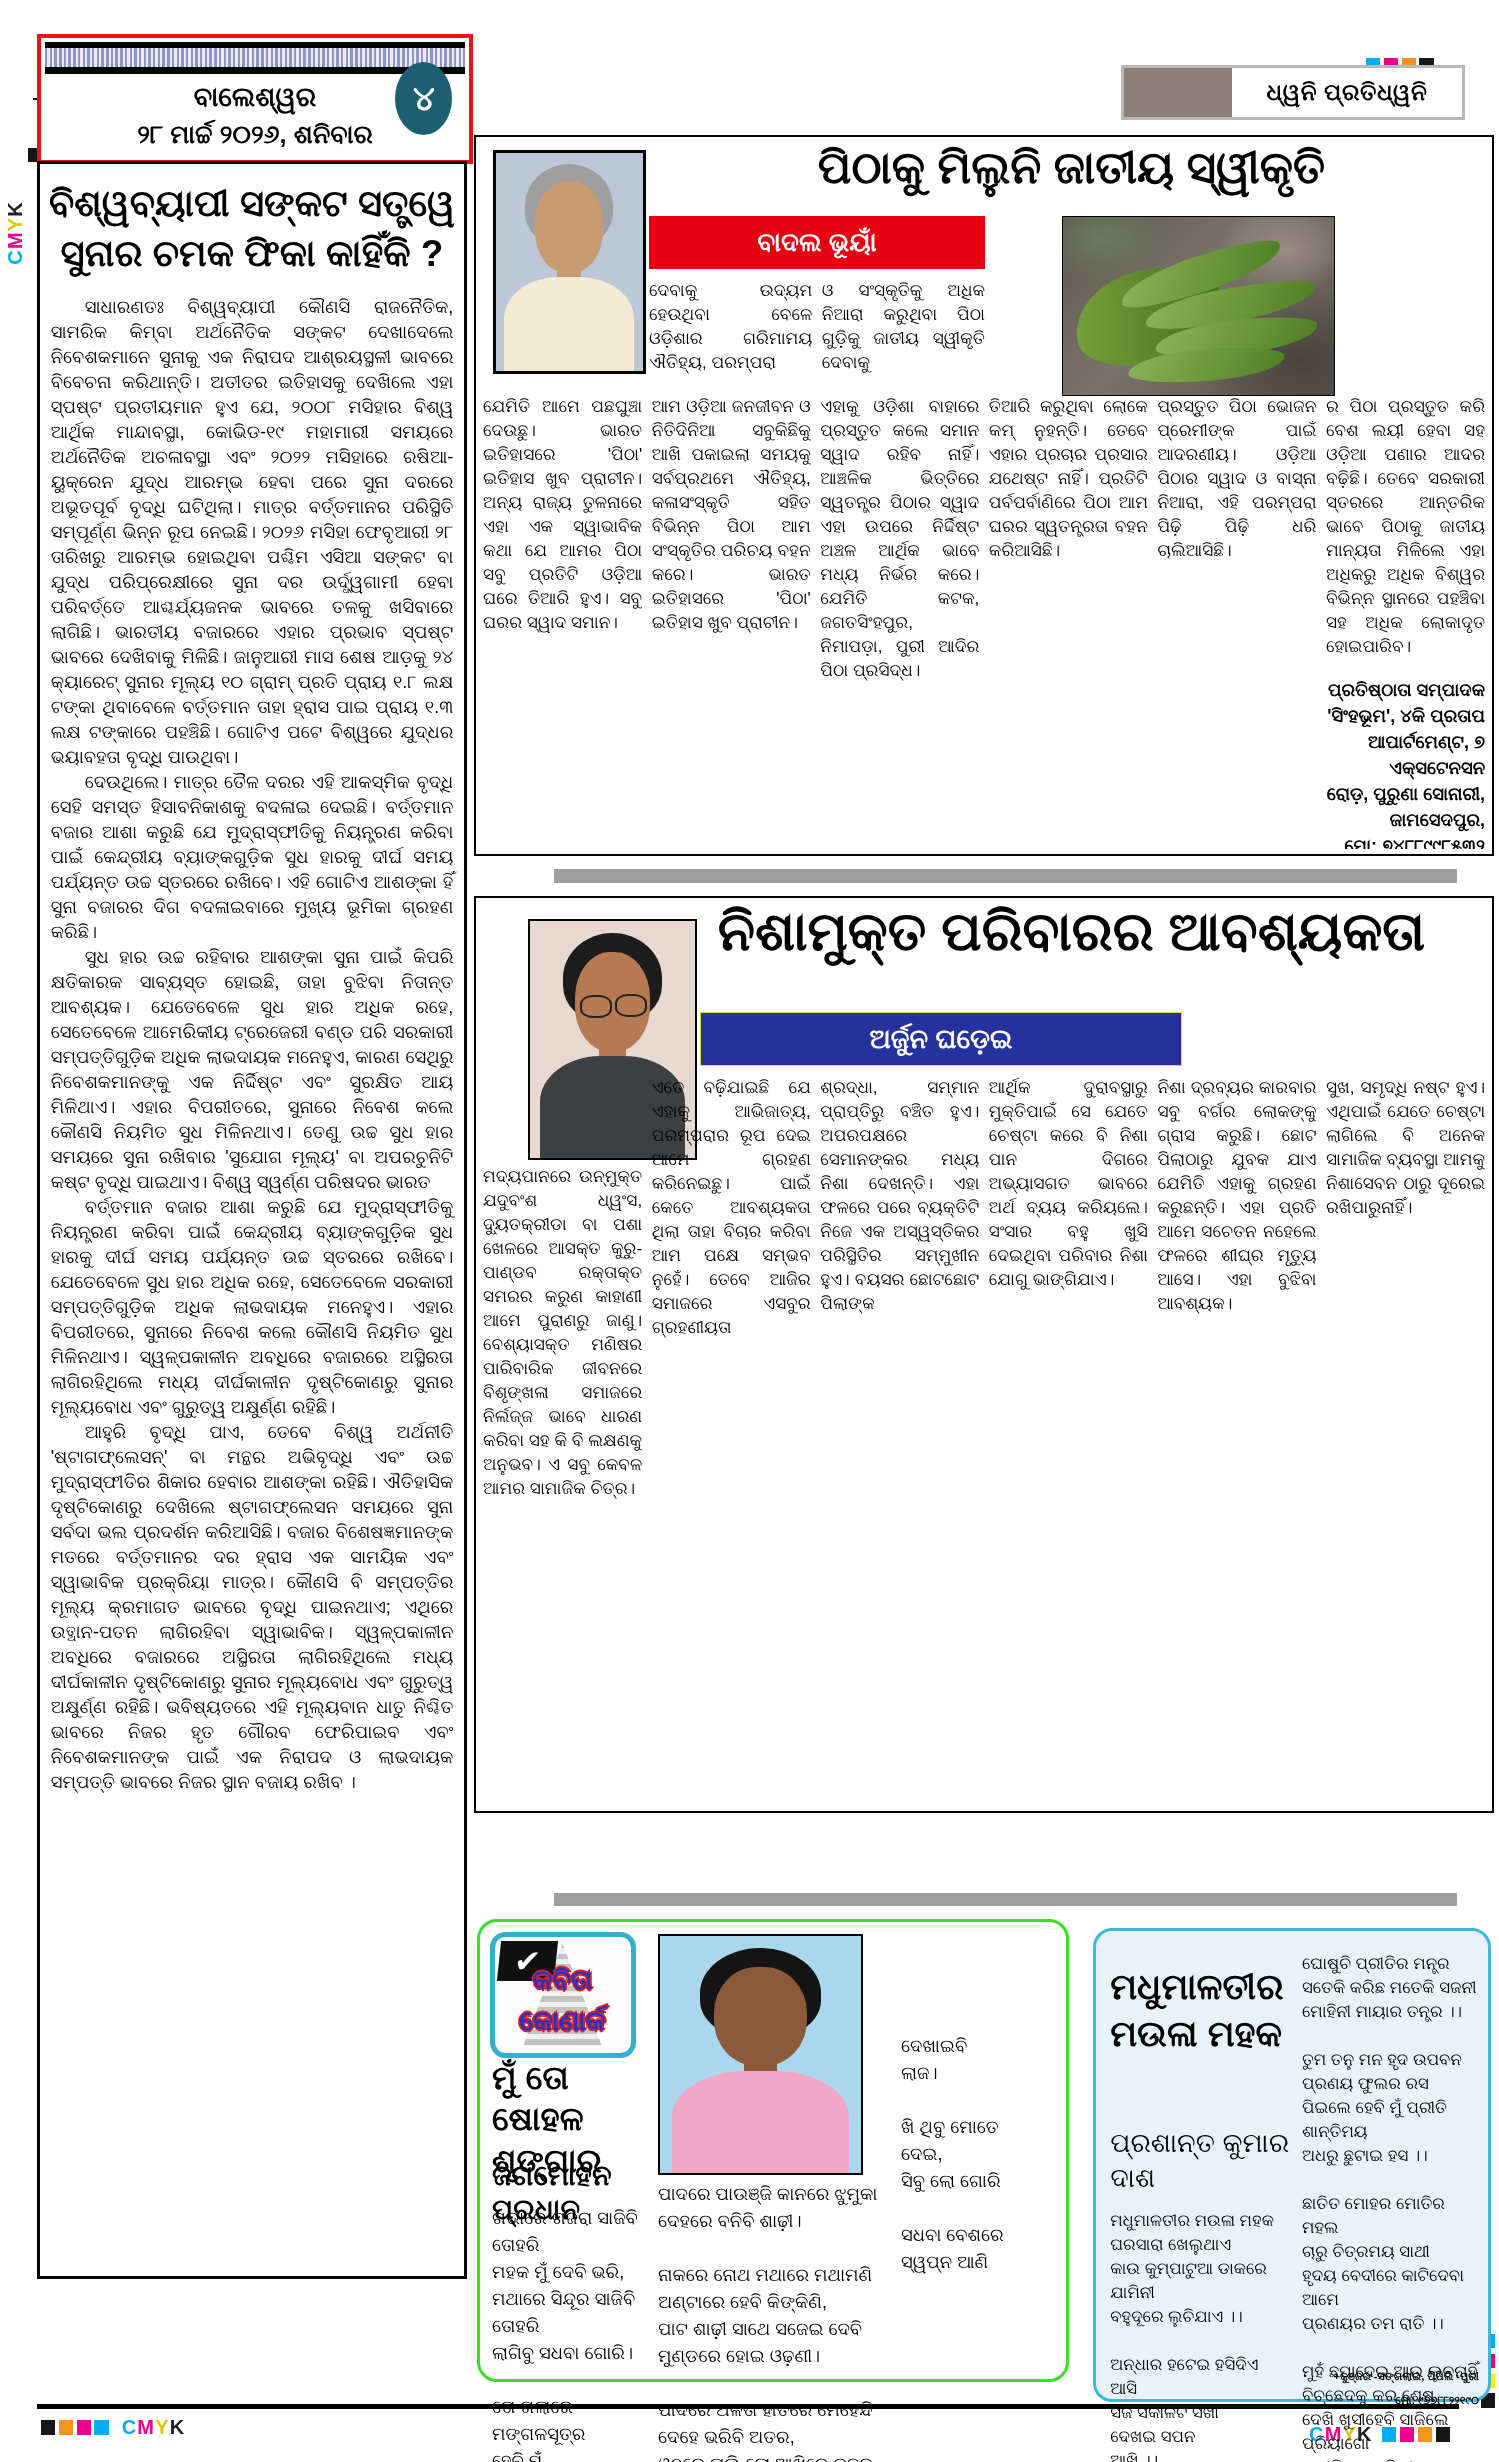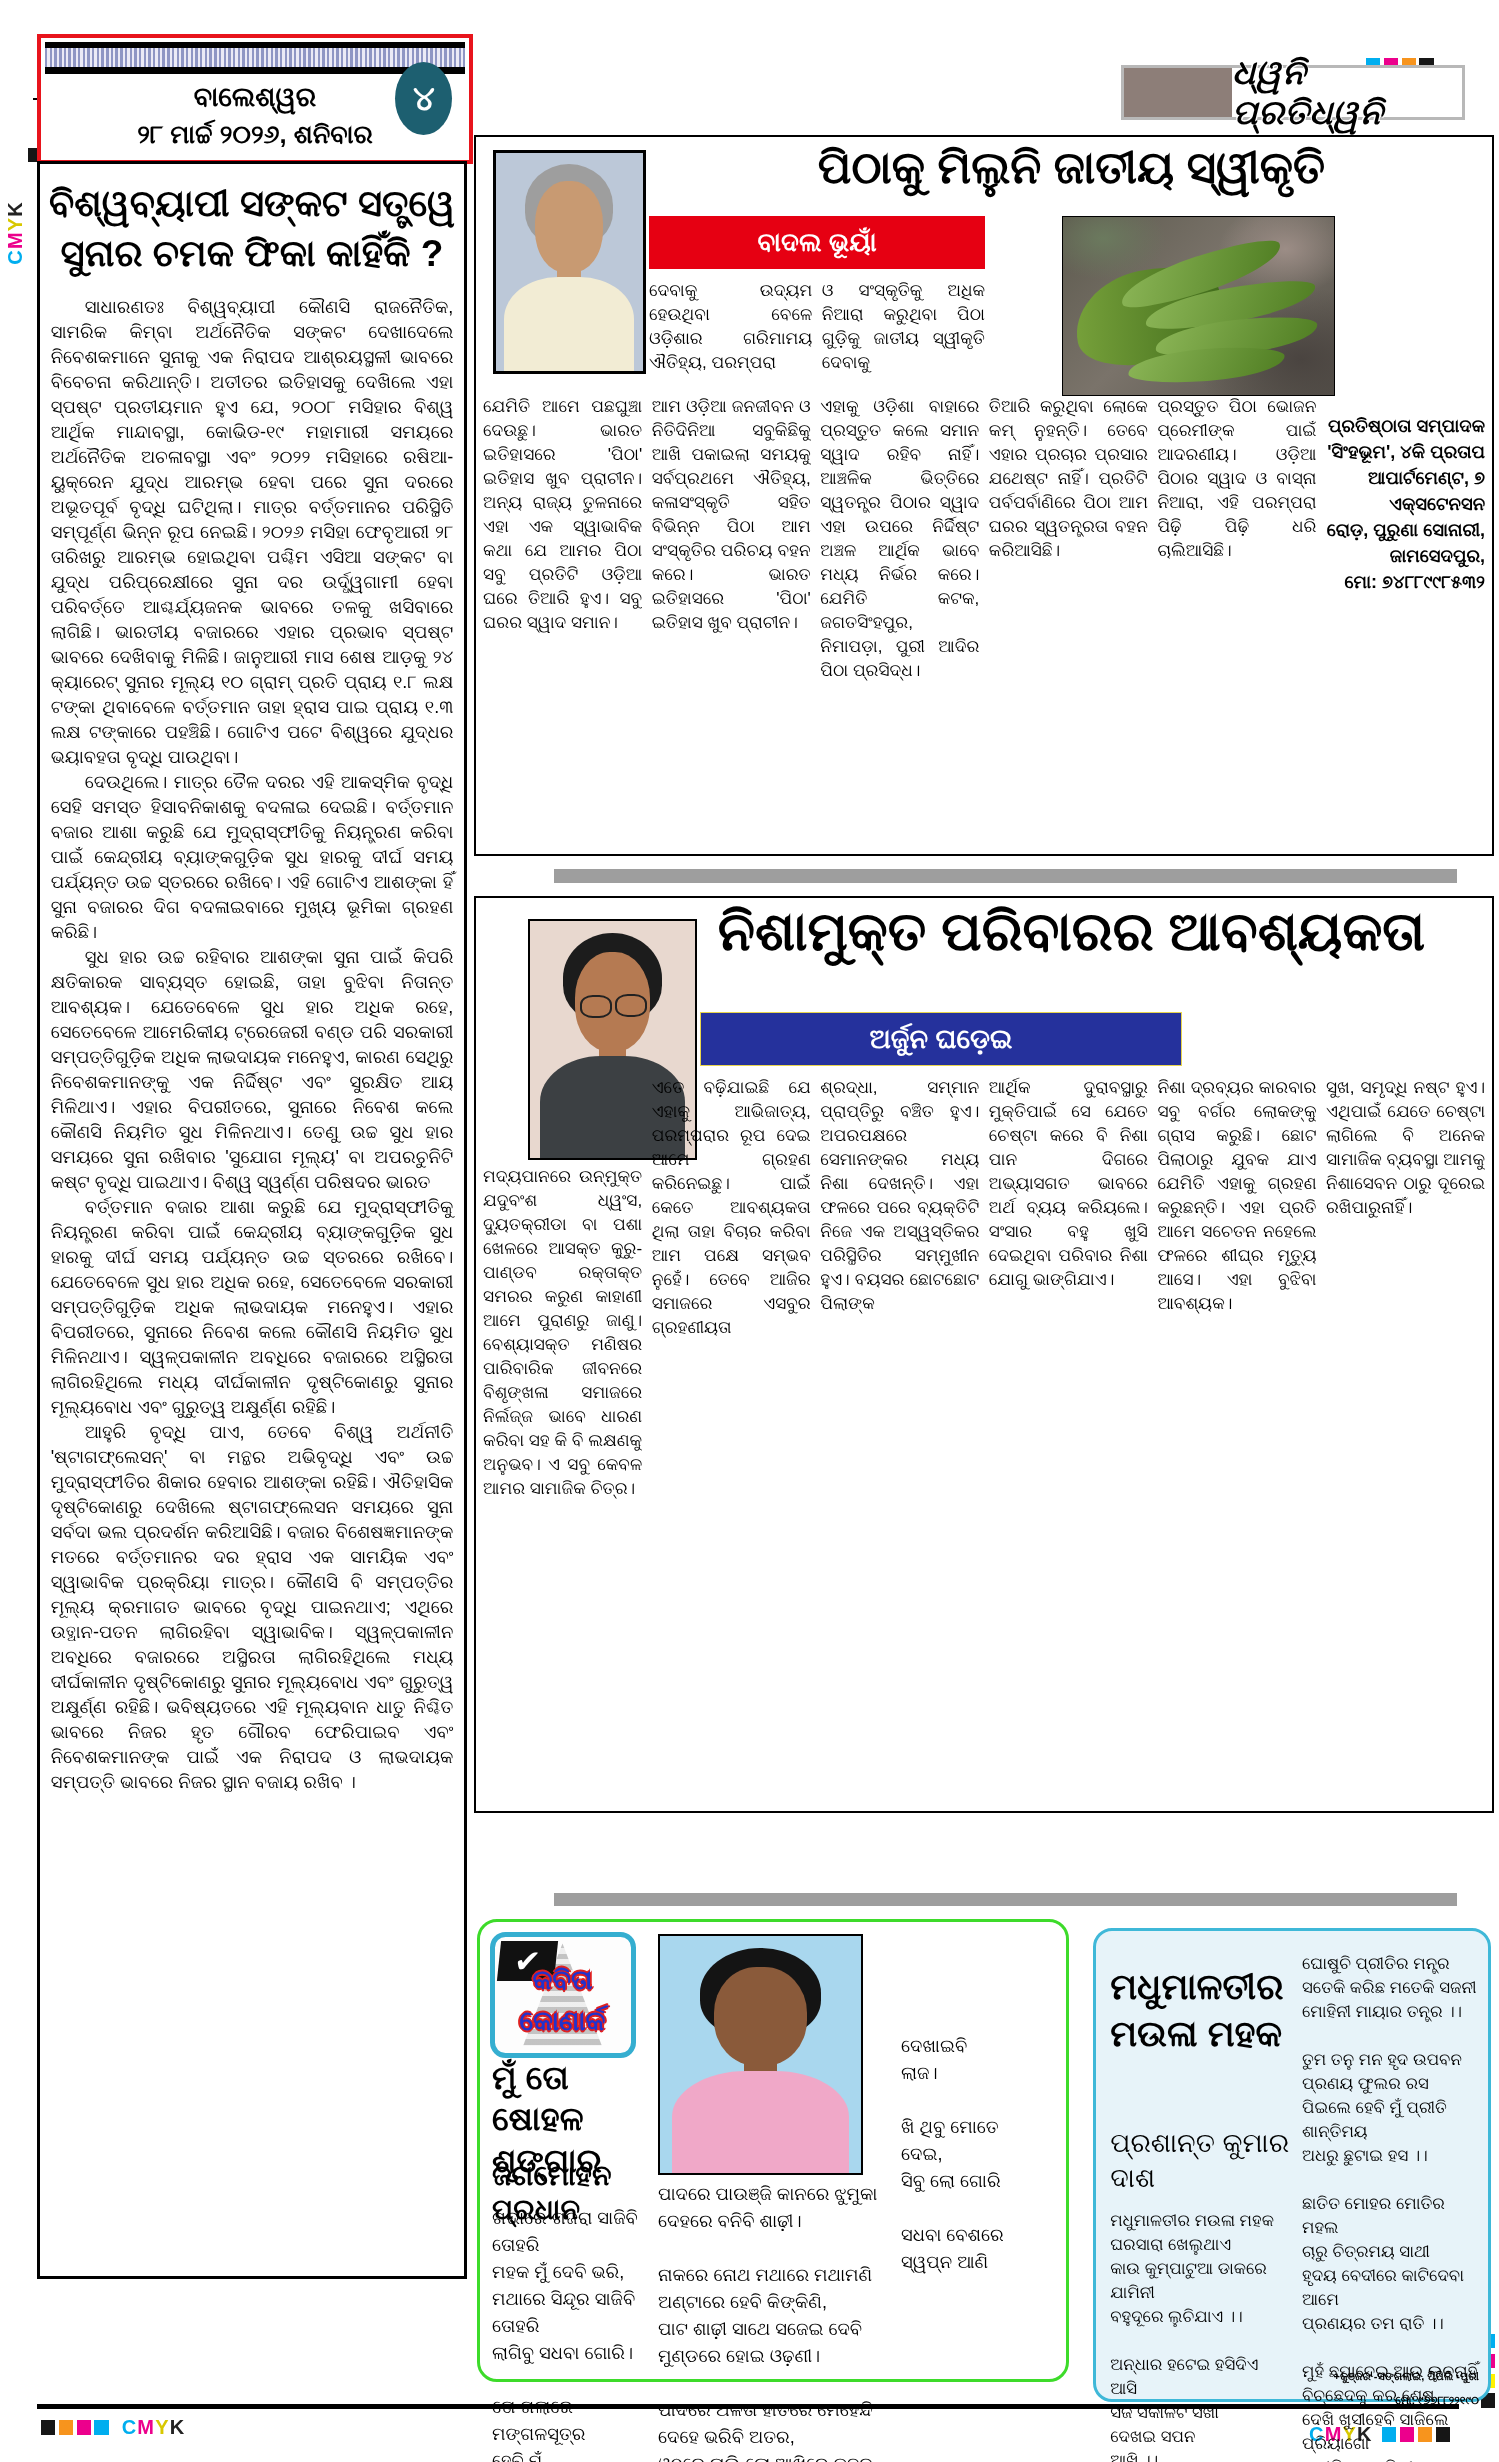--- a/index.html
+++ b/index.html
@@ -22,21 +22,21 @@
      repeating-linear-gradient(90deg,#8f96c4 0 2.4px,#ebeaf6 2.4px 4.7px);
      border-top:6px solid #000;border-bottom:7.1px solid #000;box-sizing:border-box;}
   .mast-loc{position:absolute;left:0;top:44px;width:100%;text-align:center;font-size:27px;font-weight:bold;}
   .mast-date{position:absolute;left:0;top:82px;width:100%;text-align:center;font-size:25.5px;font-weight:bold;}
   .page-circle{position:absolute;right:16.6px;top:24px;width:57px;height:73px;border-radius:50%;
      background:#1d5f70;color:#fff;font-size:34px;font-weight:bold;display:flex;align-items:center;justify-content:center;}
   
   .nameplate{left:1121px;top:65px;width:338px;height:49px;border:3.6px solid #b8b8b8;display:flex;background:#fff;}
   .np-bar{flex:0 0 108px;background:#8d7e78;}
   .np-title{flex:1;display:flex;align-items:center;justify-content:center;
-     font-size:34px;font-weight:bold;font-style:italic;letter-spacing:0.6px;
+     font-size:23px;font-weight:bold;letter-spacing:0.6px;
      text-shadow:1.2px 1.2px 0 #fff,-1.2px -1.2px 0 #fff;}
   
   .framed{border:3px solid #000;background:#fff;box-sizing:border-box;}
   .headline{font-weight:bold;text-align:center;}
   .bodytext{font-size:18px;line-height:25px;text-align:justify;}
   .bodytext p{margin:0 0 0 0;text-indent:34px;}
   .colrow{display:flex;gap:9.5px;}
   .ncol{flex:1;font-size:17px;line-height:24px;text-align:justify;overflow:hidden;}
   .attrib{font-size:18px;line-height:26px;font-weight:bold;text-align:right;margin-top:18px;}
   .byline-box{display:flex;align-items:center;justify-content:center;color:#fff;font-weight:bold;}
@@ -168,20 +168,21 @@
       <div class="ncol">ଓ ସଂସ୍କୃତିକୁ ଅଧିକ ନିଆରା କରୁଥିବା ପିଠା ଗୁଡ଼ିକୁ ଜାତୀୟ ସ୍ୱୀକୃତି ଦେବାକୁ</div>
     </div>
 
     <div class="abs colrow" style="left:7.1px;top:258px;width:1002px;height:454px;">
       <div class="ncol">ଯେମିତି ଆମେ ପଛଘୁଞ୍ଚା ଦେଉଛୁ। ଭାରତ ଇତିହାସରେ 'ପିଠା' ଇତିହାସ ଖୁବ ପ୍ରାଚୀନ। ଅନ୍ୟ ରାଜ୍ୟ ତୁଳନାରେ ଏହା ଏକ ସ୍ୱାଭାବିକ କଥା ଯେ ଆମର ପିଠା ସବୁ ପ୍ରତିଟି ଓଡ଼ିଆ ଘରେ ତିଆରି ହୁଏ। ସବୁ ଘରର ସ୍ୱାଦ ସମାନ।</div>
       <div class="ncol">ଆମ ଓଡ଼ିଆ ଜନଜୀବନ ଓ ନିତିଦିନିଆ ସବୁକିଛିକୁ ଆଖି ପକାଇଲା ସମୟକୁ ସର୍ବପ୍ରଥମେ ଐତିହ୍ୟ, କଳାସଂସ୍କୃତି ସହିତ ବିଭିନ୍ନ ପିଠା ଆମ ସଂସ୍କୃତିର ପରିଚୟ ବହନ କରେ। ଭାରତ ଇତିହାସରେ 'ପିଠା' ଇତିହାସ ଖୁବ ପ୍ରାଚୀନ।</div>
       <div class="ncol">ଏହାକୁ ଓଡ଼ିଶା ବାହାରେ ପ୍ରସ୍ତୁତ କଲେ ସମାନ ସ୍ୱାଦ ରହିବ ନାହିଁ। ଆଞ୍ଚଳିକ ଭିତ୍ତିରେ ସ୍ୱତନ୍ତ୍ର ପିଠାର ସ୍ୱାଦ ଏହା ଉପରେ ନିର୍ଦ୍ଦିଷ୍ଟ ଅଞ୍ଚଳ ଆର୍ଥିକ ଭାବେ ମଧ୍ୟ ନିର୍ଭର କରେ। ଯେମିତି କଟକ, ଜଗତସିଂହପୁର, ନିମାପଡ଼ା, ପୁରୀ ଆଦିର ପିଠା ପ୍ରସିଦ୍ଧ।</div>
       <div class="ncol">ତିଆରି କରୁଥିବା ଲୋକେ କମ୍ ନୁହନ୍ତି। ତେବେ ଏହାର ପ୍ରଚାର ପ୍ରସାର ଯଥେଷ୍ଟ ନାହିଁ। ପ୍ରତିଟି ପର୍ବପର୍ବାଣିରେ ପିଠା ଆମ ଘରର ସ୍ୱତନ୍ତ୍ରତା ବହନ କରିଆସିଛି।</div>
       <div class="ncol">ପ୍ରସ୍ତୁତ ପିଠା ଭୋଜନ ପ୍ରେମୀଙ୍କ ପାଇଁ ଆଦରଣୀୟ। ଓଡ଼ିଆ ପିଠାର ସ୍ୱାଦ ଓ ବାସ୍ନା ନିଆରା, ଏହି ପରମ୍ପରା ପିଢ଼ି ପିଢ଼ି ଧରି ଚାଲିଆସିଛି।</div>
       <div class="ncol">
+        <span>ର ପିଠା ପ୍ରସ୍ତୁତ କରି ବେଶ ଲୟୀ ହେବା ସହ ଓଡ଼ିଆ ପଣାର ଆଦର ବଢ଼ିଛି। ତେବେ ସରକାରୀ ସ୍ତରରେ ଆନ୍ତରିକ ଭାବେ ପିଠାକୁ ଜାତୀୟ ମାନ୍ୟତା ମିଳିଲେ ଏହା ଅଧିକରୁ ଅଧିକ ବିଶ୍ୱର ବିଭିନ୍ନ ସ୍ଥାନରେ ପହଞ୍ଚିବା ସହ ଅଧିକ ଲୋକାଦୃତ ହୋଇପାରିବ।</span>
         <div class="attrib">ପ୍ରତିଷ୍ଠାତା ସମ୍ପାଦକ<br>'ସିଂହଭୂମ', ୪କି ପ୍ରତାପ<br>ଆପାର୍ଟମେଣ୍ଟ, ୭ ଏକ୍ସଟେନସନ<br>ରୋଡ଼, ପୁରୁଣା ସୋନାରୀ,<br>ଜାମସେଦପୁର,<br>ମୋ: ୭୪୮୮୯୯୮୫୩୨</div>
       </div>
     </div>
   </div>
 
   <div class="abs graybar" style="left:554px;top:869px;width:903px;height:14.2px;"></div>
 
   <div class="abs framed" style="left:474px;top:896px;width:1020px;height:917px;border-width:2.4px;">
     <div class="headline abs" style="left:184px;top:3.6px;width:823px;font-size:54px;line-height:1.1;">ନିଶାମୁକ୍ତ ପରିବାରର ଆବଶ୍ୟକତା</div>
 

